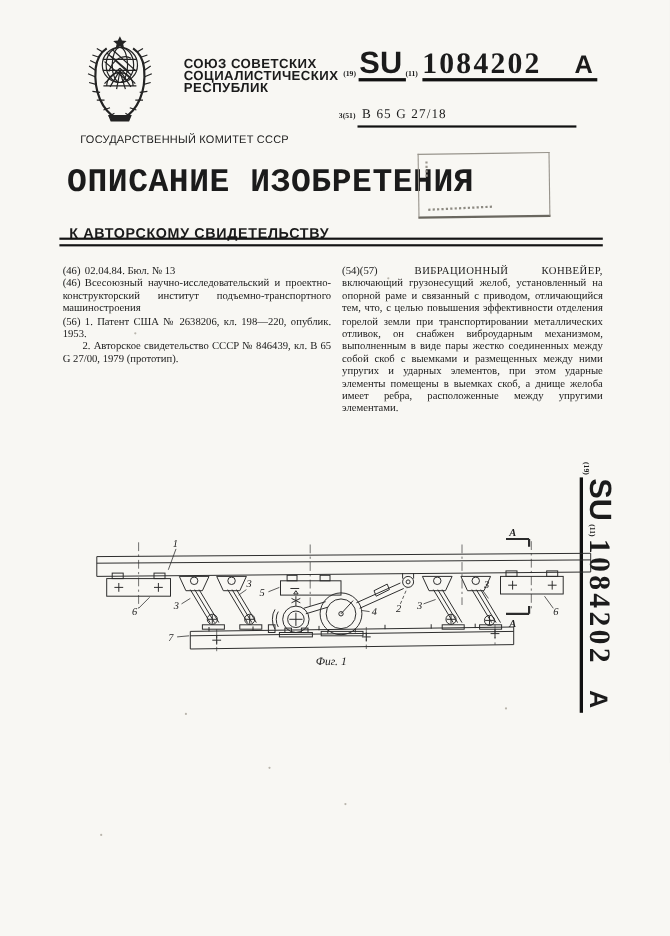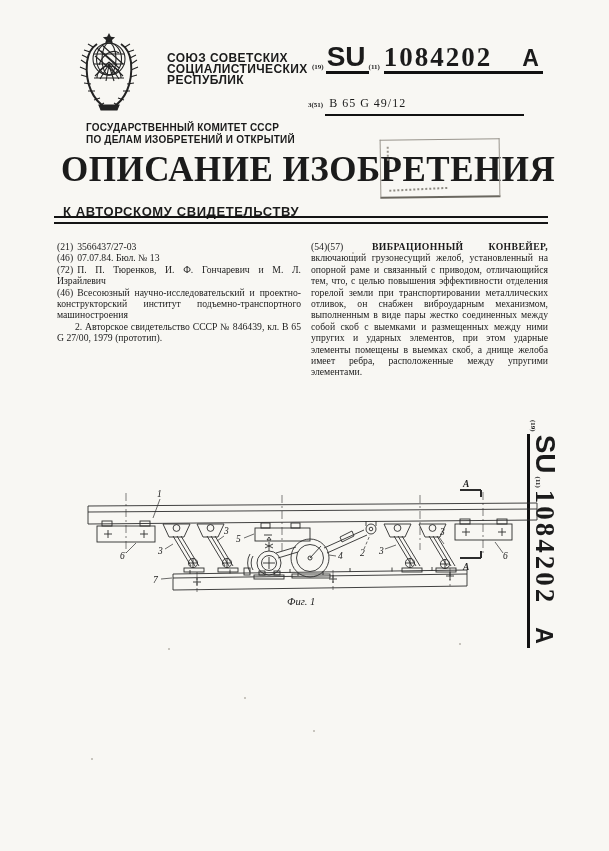--- a/index.html
+++ b/index.html
@@ -13,41 +13,41 @@
   .tiny{font-size:7px;font-weight:700;margin:0 2px 3px 0;}
   .su{font-family:"Liberation Sans",sans-serif;font-weight:800;font-size:28px;line-height:26px;
       border-bottom:3px solid #111;padding:0 3px 1px 1px;}
   .numkind{display:flex;align-items:flex-end;border-bottom:3px solid #111;padding-bottom:1px;margin-left:2px;}
   .pubnum{font-weight:700;font-size:27px;line-height:25px;letter-spacing:2px;}
   .kind{font-family:"Liberation Sans",sans-serif;font-weight:800;font-size:23px;line-height:23px;margin-left:30px;padding-right:4px;}
   .ipc{position:absolute;left:308px;top:96px;display:flex;align-items:center;}
   .ipccode{font-size:12px;letter-spacing:1px;border-bottom:2.5px solid #111;
            padding:0 118px 3px 4px;}
   .committee{position:absolute;left:73px;top:122px;font-family:"Liberation Sans",sans-serif;
-             font-weight:700;font-size:10px;line-height:12px;letter-spacing:.2px;margin-left:13px;}
-  .doctitle{position:absolute;left:61px;top:150px;font-family:Liberation Serif, serif;
-            font-weight:800;font-size:35px;letter-spacing:.5px;}
+             font-weight:400;font-size:10px;line-height:12px;letter-spacing:.2px;}
+  .doctitle{position:absolute;left:61px;top:150px;font-family:Liberation Mono, monospace;
+            font-weight:800;font-size:30px;letter-spacing:.5px;}
   .docsub{position:absolute;left:63px;top:188px;font-family:"Liberation Sans",sans-serif;
           font-weight:700;font-size:13px;letter-spacing:.6px;margin-top:16px;}
   #stamp{position:absolute;left:380px;top:139px;width:118px;height:56px;
          border:1px solid #98948c;transform:rotate(-.8deg);border-bottom:2px solid #6a675f;}
   #stamp .scr1{position:absolute;left:8px;bottom:6px;width:58px;height:0;
                border-top:2px dotted #8d8a82;transform:rotate(-2deg);}
   #stamp .scr2{position:absolute;left:6px;top:6px;width:10px;height:14px;
                border-left:2px dotted #9a968e;}
   #rule{position:absolute;left:54px;top:216px;width:494px;height:4px;
         border-top:2px solid #141414;border-bottom:2px solid #141414;}
   
   .col{position:absolute;top:241px;font-size:9.7px;line-height:11.4px;text-align:justify;}
   #leftcol{left:57px;width:244px;}
   #rightcol{left:311px;width:237px;}
   .bib{margin:0;}
   .bib .code{margin-right:4px;}
   .indent{text-indent:14px;}
-  .abs-title{font-weight:700;letter-spacing:.4px;margin-top:36px;}
+  .abs-title{font-weight:400;letter-spacing:.4px;margin-top:36px;}
   
   #marginpub{position:absolute;left:579px;top:420px;width:268px;height:52px;
              transform:rotate(90deg);transform-origin:0 0;display:flex;align-items:flex-end;}
   #marginpub .tiny{margin-bottom:2px;}
   #marginpub .mwrap{display:flex;align-items:flex-end;border-bottom:3px solid #111;padding-bottom:2px;}
   #marginpub .su{border-bottom:none;padding-bottom:0;}
   #marginpub .pubnum{letter-spacing:3px;}
   #marginpub .kind{margin-left:22px;}
   
   #fig{position:absolute;left:40px;top:468px;width:520px;height:152px;}
@@ -89,43 +89,41 @@
     <span class="su">SU</span>
     <span class="tiny">(11)</span>
     <span class="numkind">
       <span class="pubnum">1084202</span>
       <span class="kind">А</span>
     </span>
   </div>
 
   <div class="ipc">
     <span class="tiny">3(51)</span>
-    <span class="ipccode">В 65 G 49/12</span>
+    <span class="ipccode">В 65 G 27/18</span>
   </div>
 
   <div class="committee">
     <div>ГОСУДАРСТВЕННЫЙ КОМИТЕТ СССР</div>
-    <div>ПО ДЕЛАМ ИЗОБРЕТЕНИЙ И ОТКРЫТИЙ</div>
   </div>
 
   <div class="doctitle">ОПИСАНИЕ ИЗОБРЕТЕНИЯ</div>
   <div class="docsub">К АВТОРСКОМУ СВИДЕТЕЛЬСТВУ</div>
 
   <div id="stamp">
     <div class="scr1"></div>
     <div class="scr2"></div>
   </div>
 
   <div id="rule"></div>
 
   <div class="col" id="leftcol">
-    <p class="bib"><span class="code">(21)</span><span>3566437/27-03</span></p>
-    <p class="bib"><span class="code">(46)</span><span>07.07.84. Бюл. № 13</span></p>
-    <p class="bib"><span class="code">(72)</span><span>П. П. Тюренков, И. Ф. Гончаревич и М. Л. Израйлевич</span></p>
+    <p class="bib"><span class="code">(46)</span><span>02.04.84. Бюл. № 13</span></p>
     <p class="bib"><span class="code">(46)</span><span>Всесоюзный научно-исследовательский и проектно-конструкторский институт подъемно-транспортного машиностроения</span></p>
+    <p class="bib"><span class="code">(56)</span><span>1. Патент США № 2638206, кл. 198—220, опублик. 1953.</span></p>
     <p class="bib indent"><span class="code"></span><span>2. Авторское свидетельство СССР № 846439, кл. В 65 G 27/00, 1979 (прототип).</span></p>
   </div>
 
   <div class="col" id="rightcol">
     <p class="bib">
       <span class="code">(54)(57)</span>
       <span class="abs-title">ВИБРАЦИОННЫЙ КОНВЕЙЕР,</span>
       <span>включающий грузонесущий желоб, установленный на опорной раме и связанный с приводом, отличающийся тем, что, с целью повышения эффективности отделения горелой земли при транспортировании металлических отливок, он снабжен виброударным механизмом, выполненным в виде пары жестко соединенных между собой скоб с выемками и размещенных между ними упругих и ударных элементов, при этом ударные элементы помещены в выемках скоб, а днище желоба имеет ребра, расположенные между упругими элементами.</span>
     </p>
   </div>

